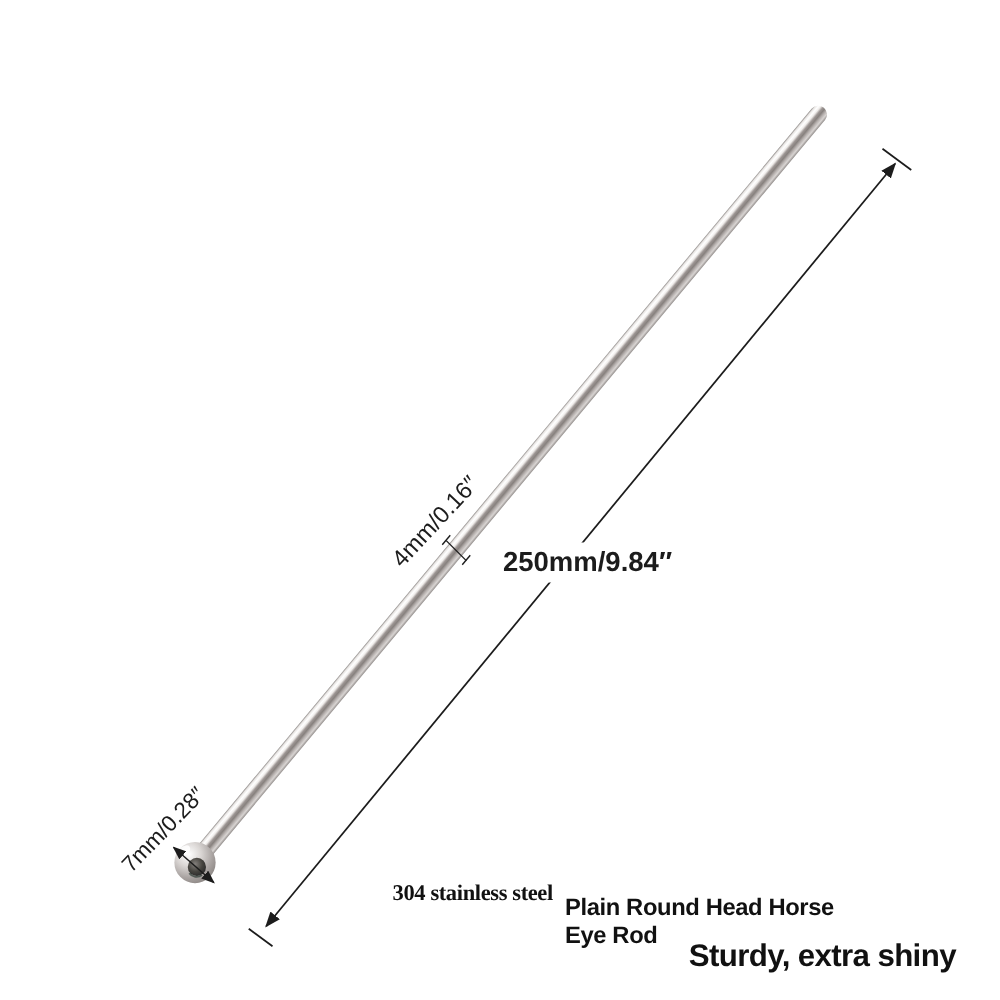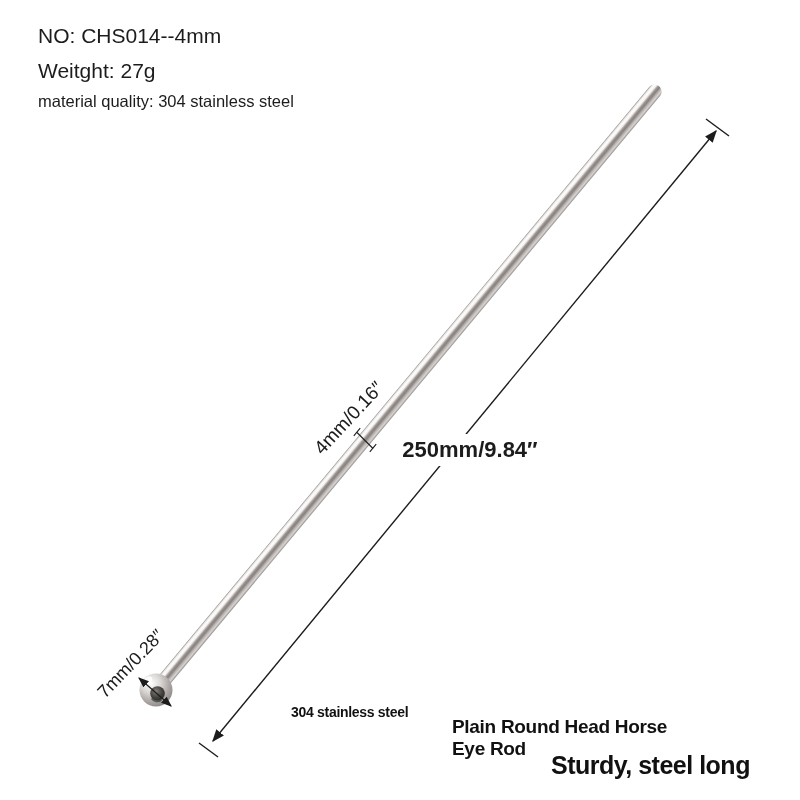--- a/index.html
+++ b/index.html
@@ -35,21 +35,21 @@
   }
   .dim-len {
     transform: translate(-50%, -50%);
     font-size: 22px;
     background: #ffffff;
     padding: 3px 8px;
     font-weight: bold;
   }
 
   .cap { font-weight: 700; color: #111; }
-  .cap-304   { left: 291px; top: 704px; font-size: 14px; letter-spacing: -0.3px; }
+  .cap-304   { left: 314px; top: 704px; font-size: 18px; letter-spacing: -0.3px; font-family: Liberation Serif, serif; }
   .cap-name  { left: 452px; top: 693px; font-size: 19px; line-height: 21.5px;
                width: 225px; white-space: normal; letter-spacing: -0.3px; margin-top: 23px; }
   .cap-finish{ left: 235px; top: 751px; font-size: 21.5px; letter-spacing: -0.5px; }
   .cap-sturdy{ left: 551px; top: 751px; font-size: 25px; letter-spacing: -0.5px; }
 </style>
 </head>
 <body>
 
 <div class="stage">
 
@@ -101,27 +101,22 @@
 
     <g stroke="#1c1c1c" stroke-width="1.1" fill="none">
       <line x1="357" y1="432.5" x2="373" y2="448.5"></line>
       <line x1="353.8" y1="435.8" x2="360.2" y2="428.2"></line>
       <line x1="369.8" y1="451.8" x2="376.2" y2="444.2"></line>
     </g>
 
     <line x1="139" y1="678" x2="171" y2="706" stroke="#1c1c1c" stroke-width="1.2" marker-start="url(#arr)" marker-end="url(#arr)"></line>
   </svg>
 
-  <div class="hdr">
-    <div class="l1">NO: CHS014--4mm</div>
-    <div class="l2">Weitght: 27g</div>
-    <div class="l3">material quality: 304 stainless steel</div>
-  </div>
 
   <div class="abs dim-label dim-rot" style="left:349px; top:418px;">4mm/0.16″</div>
   <div class="abs dim-label dim-len" style="left:470px; top:450px;">250mm/9.84″</div>
   <div class="abs dim-label dim-rot-head" style="left:131px; top:664px;">7mm/0.28″</div>
 
   <div class="abs cap cap-304">304 stainless steel</div>
   <div class="abs cap cap-name">Plain Round Head Horse Eye Rod</div>
-  <div class="abs cap cap-sturdy">Sturdy, steel long</div>
+  <div class="abs cap cap-sturdy">Sturdy, extra shiny</div>
 
 </div>
 
 </body></html>

